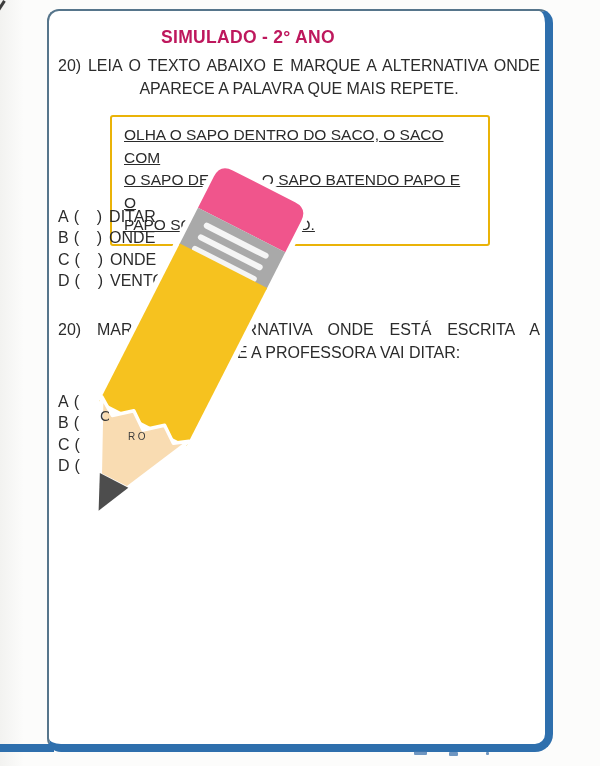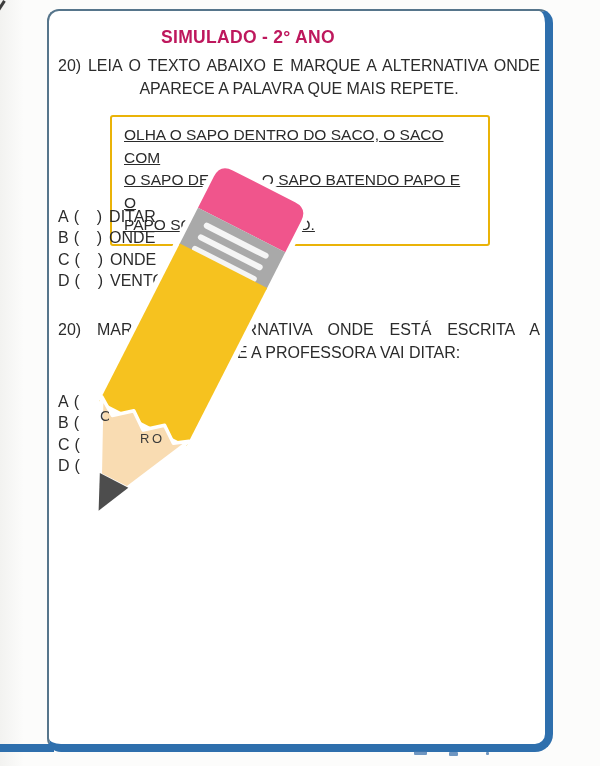--- a/index.html
+++ b/index.html
@@ -35,21 +35,21 @@
     border:2px solid #eab308;border-radius:3px;background:#fff;
     padding:7px 12px;font-size:15.5px;line-height:22.5px;z-index:2;text-decoration:underline;
   }
   .opts{position:absolute;left:58px;font-size:16px;line-height:21.4px;z-index:2}
   .q19opts{top:206px}
   .q20opts{top:391px}
   .opt .blank{white-space:pre;margin-left:5px;margin-right:7px}
   .pencil{position:absolute;left:30px;top:120px;z-index:4}
   .frag{position:absolute;z-index:5;color:#3c3c3c;font-size:15px}
   .frag-b{left:100px;top:407px;width:9px;height:18px;overflow:hidden}
-  .frag-c{left:140px;top:431px;letter-spacing:2.5px;font-size:13px}
+  .frag-c{left:128px;top:431px;letter-spacing:2.5px;font-size:10px}
   .frag-d{left:152px;top:452px;width:3px;height:11px;background:#3c3c3c;transform:rotate(33deg)}
   .mark{position:absolute;background:#3f74ad;border-radius:1px;opacity:.75;z-index:6}
   .m1{left:414px;top:751px;width:13px;height:4px}
   .m2{left:449px;top:752px;width:9px;height:4px}
   .m3{left:486px;top:752px;width:3px;height:3px}
 </style>
 </head>
 <body>
 
 <div class="shade"></div>

